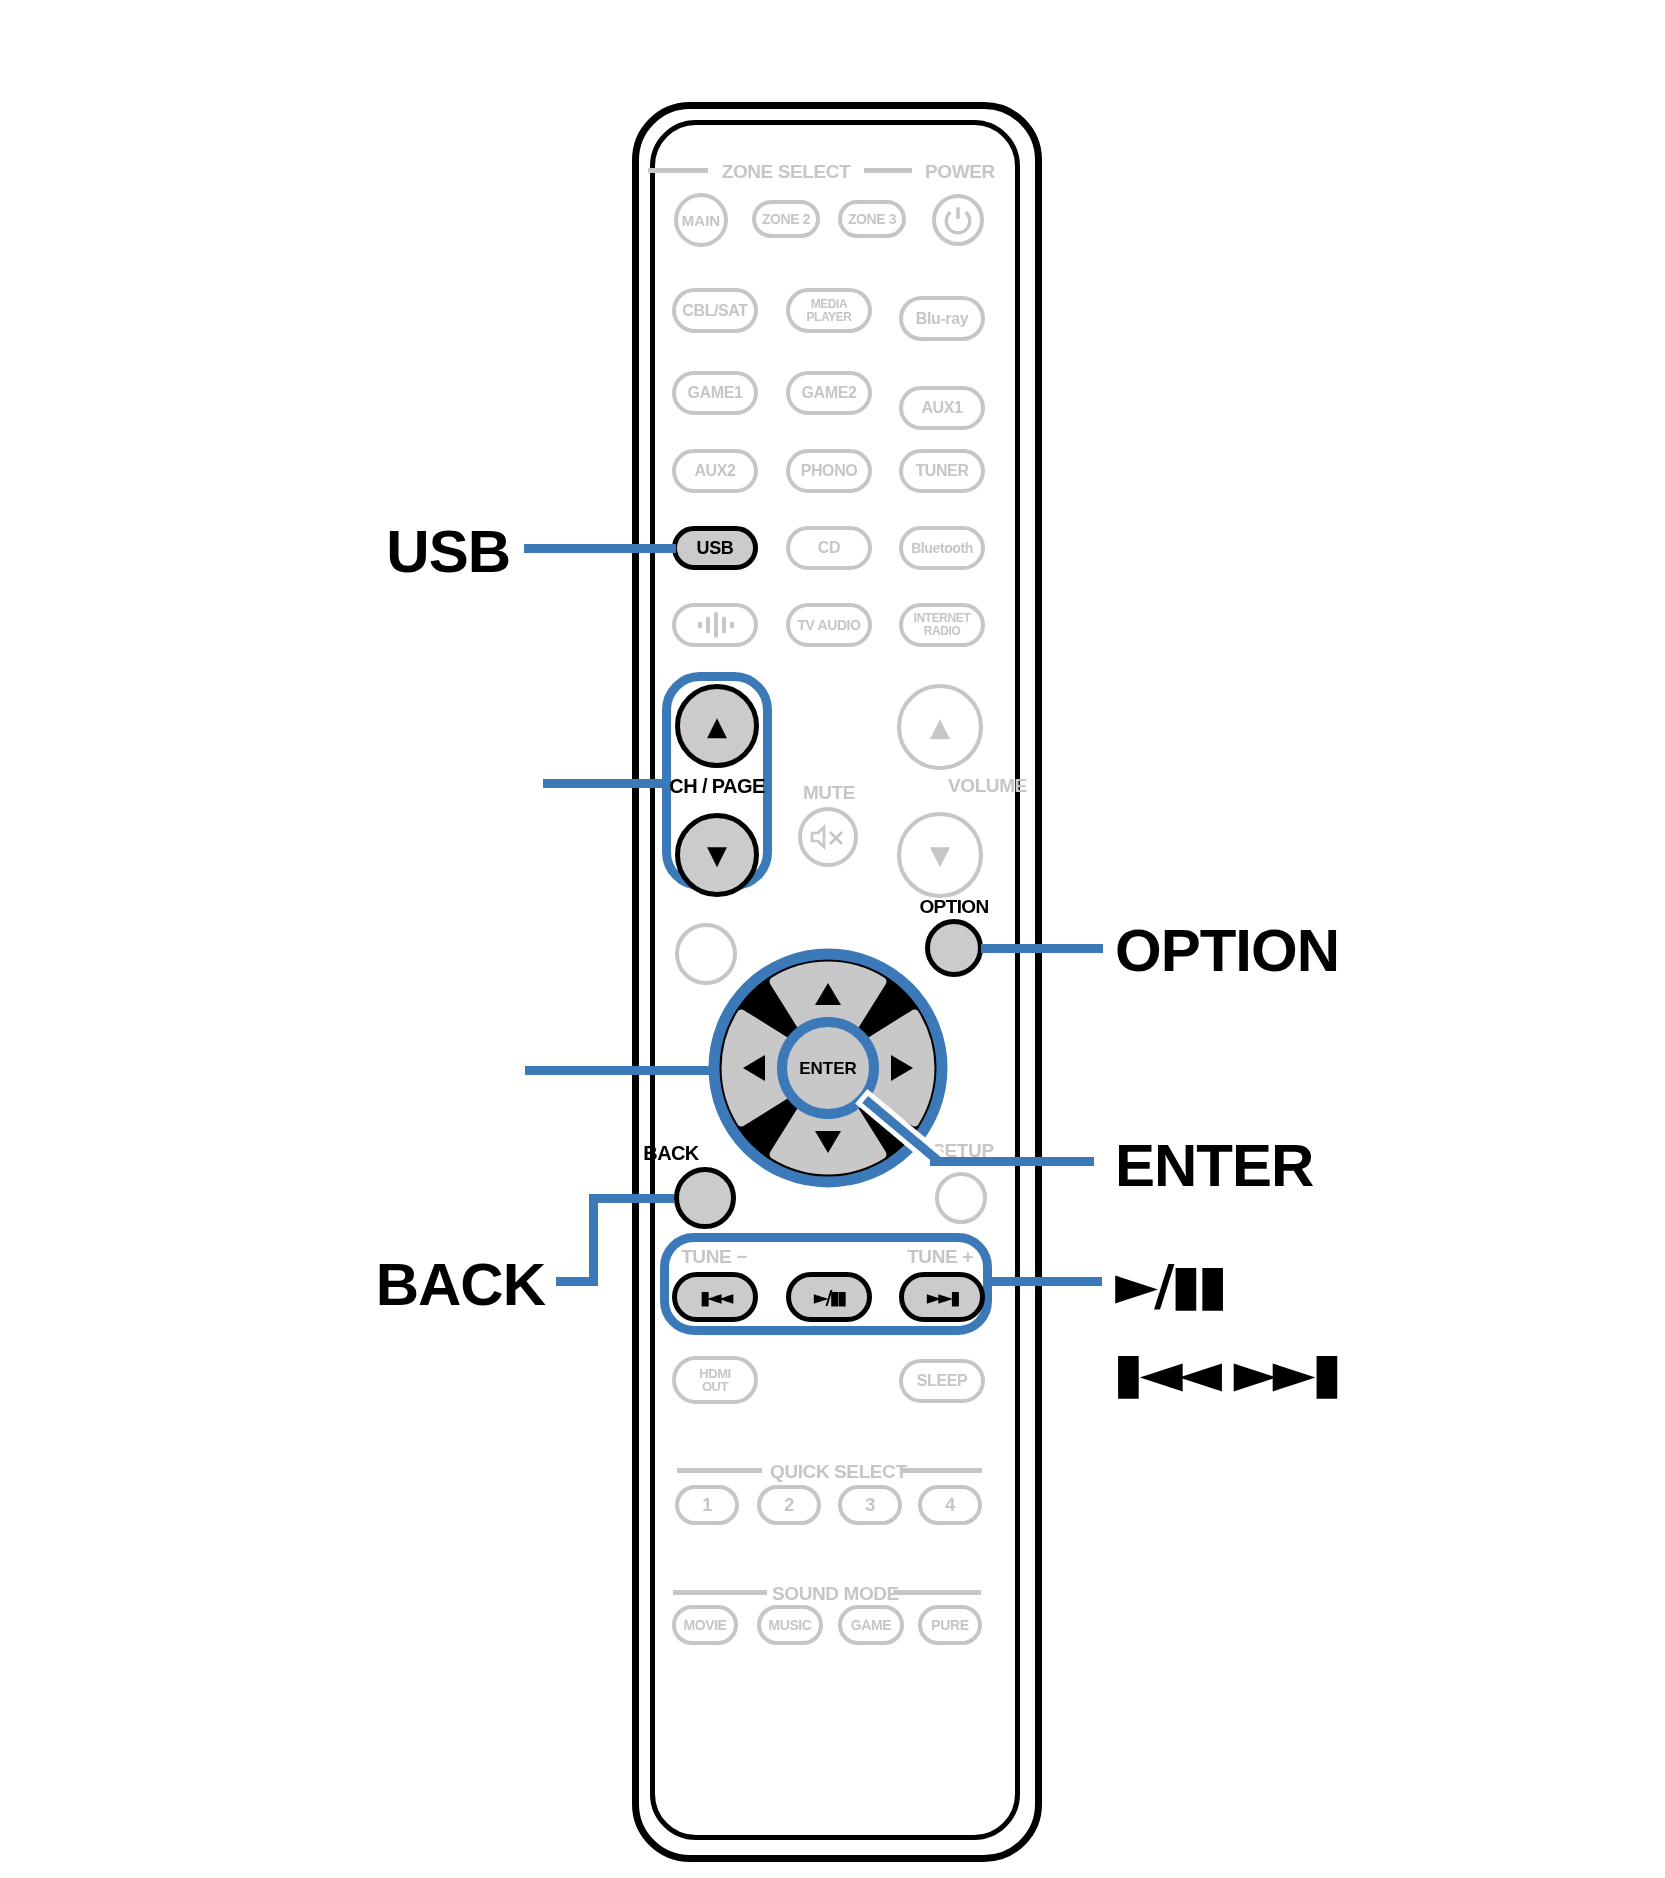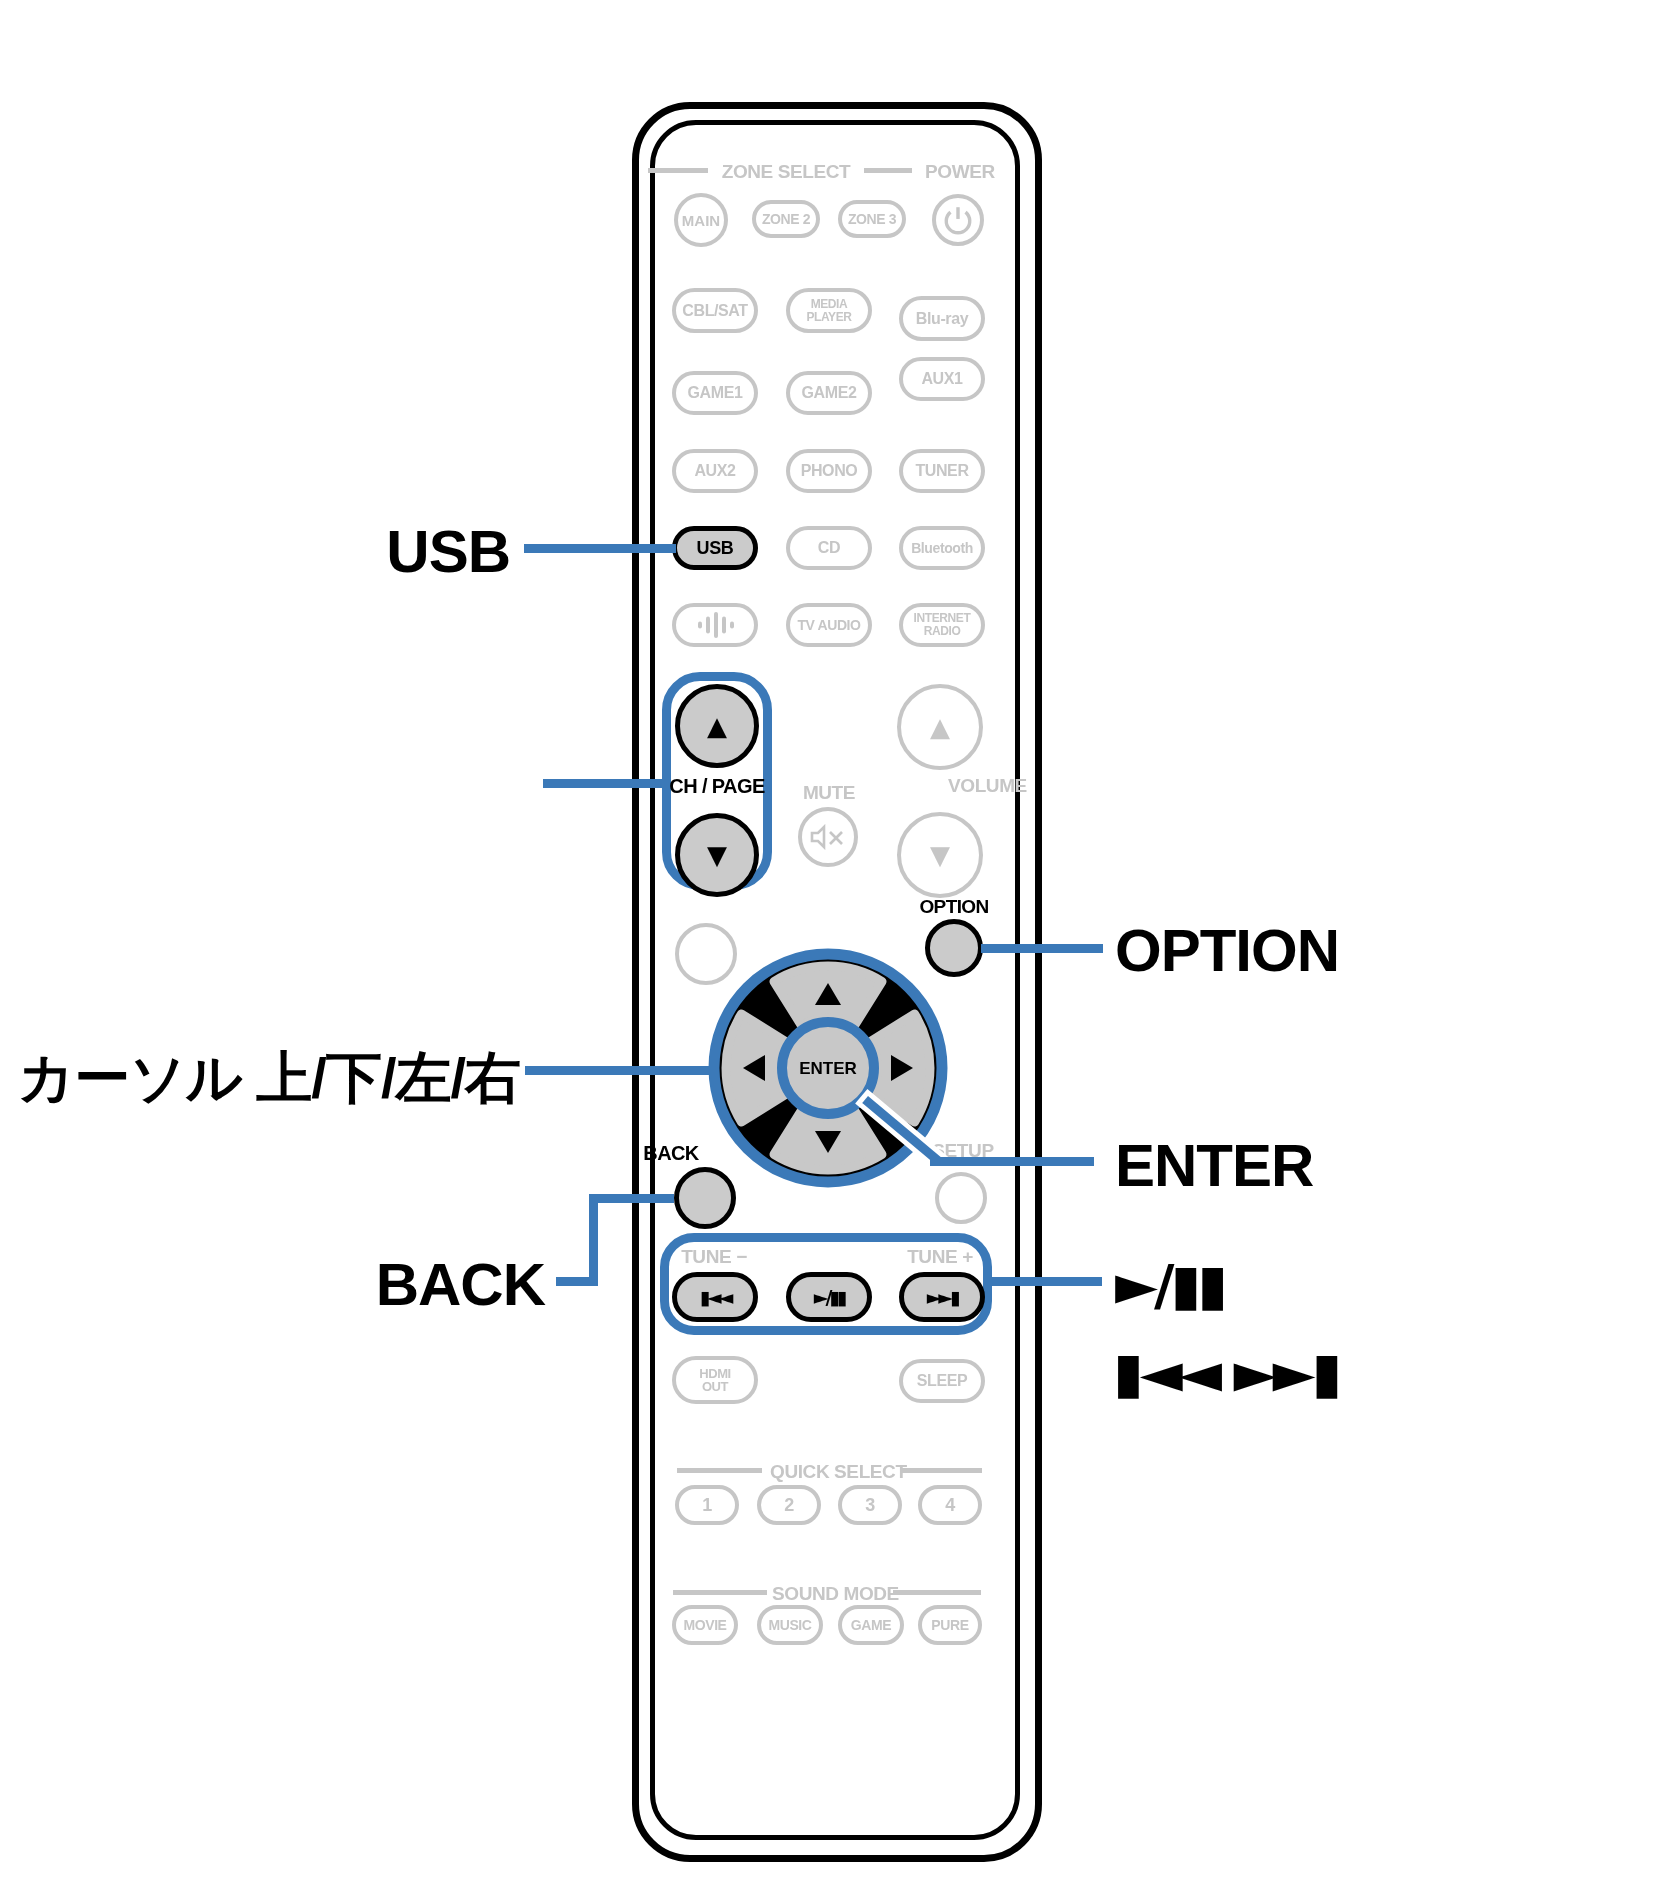--- a/index.html
+++ b/index.html
@@ -70,21 +70,21 @@
   <div class="pill" style="left:899px;top:296px;width:86px;height:45px;">
       <span>Blu-ray</span>
     </div>
 
   <div class="pill" style="left:672px;top:371px;width:86px;height:44px;">
       <span>GAME1</span>
     </div>
   <div class="pill" style="left:786px;top:371px;width:86px;height:44px;">
       <span>GAME2</span>
     </div>
-  <div class="pill" style="left:899px;top:357px;width:86px;height:44px;">
+  <div class="pill" style="left:899px;top:386px;width:86px;height:44px;">
       <span>AUX1</span>
     </div>
 
   <div class="pill" style="left:672px;top:449px;width:86px;height:44px;">
       <span>AUX2</span>
     </div>
   <div class="pill" style="left:786px;top:449px;width:86px;height:44px;text-align:right;">
       <span>PHONO</span>
     </div>
   <div class="pill" style="left:899px;top:449px;width:86px;height:44px;">
@@ -230,20 +230,19 @@
   <div class="line" style="left:525px;top:1066px;width:186px;height:9px;"></div>
   <div class="line" style="left:981px;top:944px;width:122px;height:9px;"></div>
   <div class="line" style="left:868px;top:1096px;width:98px;height:9px;transform:rotate(40deg);transform-origin:0 0;box-shadow:0 0 0 5px #fff;"></div>
   <div class="line" style="left:930px;top:1157px;width:164px;height:9px;"></div>
   <div class="line" style="left:556px;top:1277px;width:42px;height:9px;"></div>
   <div class="line" style="left:589px;top:1194px;width:9px;height:92px;"></div>
   <div class="line" style="left:589px;top:1194px;width:85px;height:9px;"></div>
   <div class="line" style="left:988px;top:1277px;width:114px;height:9px;"></div>
 
   <div class="callout right" style="left:310px;top:517px;width:200px;">USB</div>
-  <div class="callout right jp" style="left:0px;top:1041px;width:520px;">カーソル 上/下/左/右</div>
   <div class="callout" style="left:1115px;top:916px;">OPTION</div>
   <div class="callout" style="left:1115px;top:1131px;">ENTER</div>
   <div class="callout right" style="left:325px;top:1250px;width:220px;">BACK</div>
   <div class="callout glyphs" style="left:1115px;top:1252px;">►/▮▮</div>
   <div class="callout glyphs" style="left:1113px;top:1340px;">▮◄◄ ►►▮</div>
 
 </div>
 
 </body></html>

